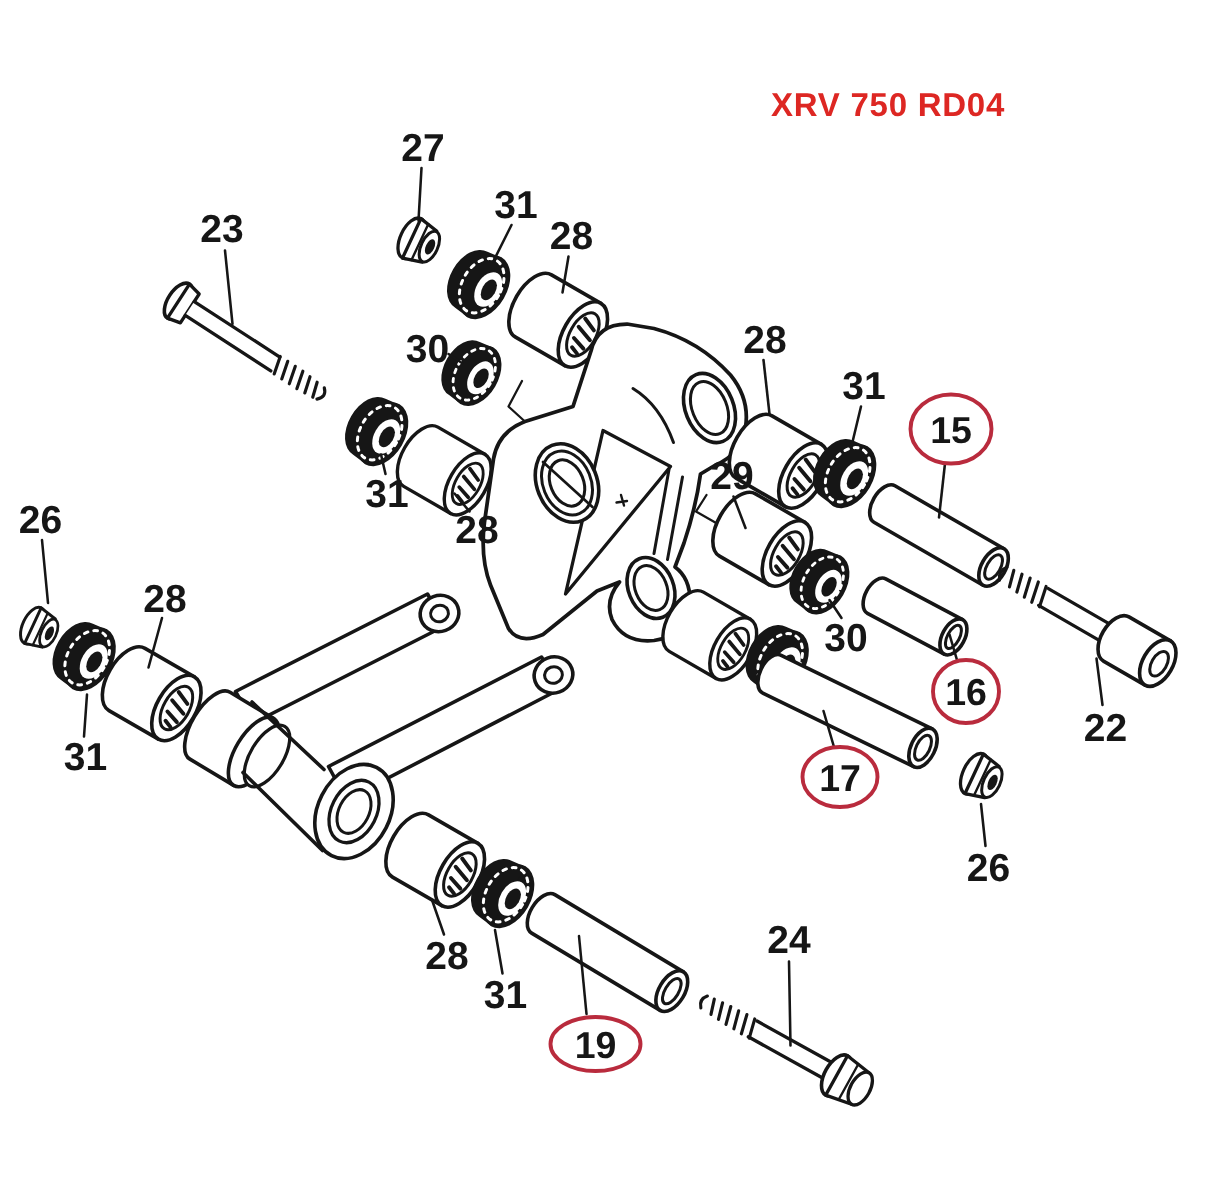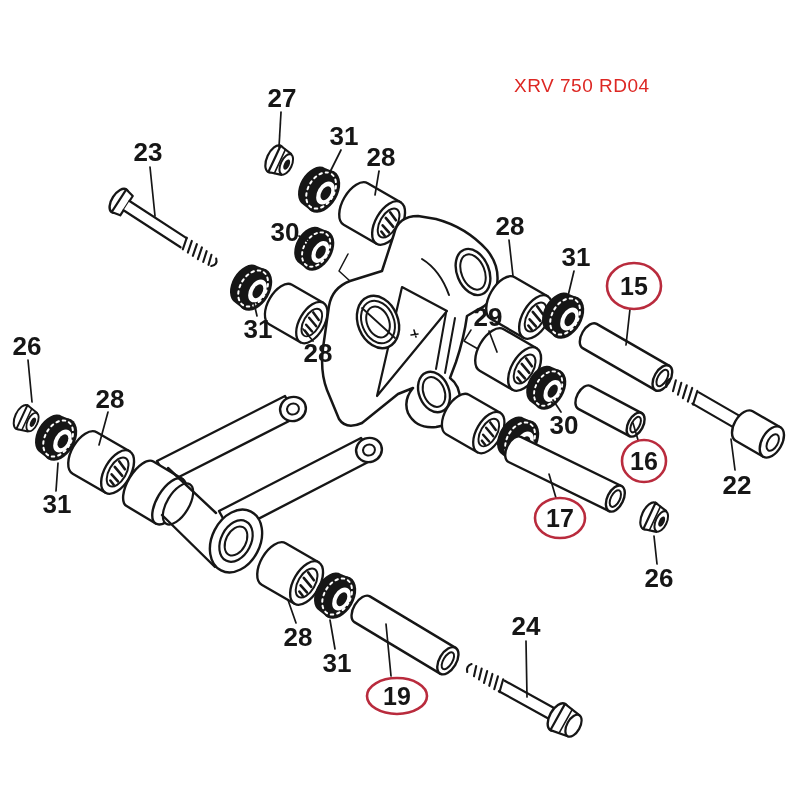--- a/index.html
+++ b/index.html
@@ -1,20 +1,20 @@
 <!DOCTYPE html>
 <html><head>
 <meta charset="utf-8">
 <style>
   html,body{margin:0;padding:0;background:#ffffff;}
   #stage{position:relative;width:805px;height:790px;background:#ffffff;overflow:hidden;
          font-family:"Liberation Sans","DejaVu Sans",sans-serif;}
   #art{position:absolute;left:0;top:0;}
-  #title{position:absolute;left:514px;top:57px;font-size:19px;font-weight:normal;
-         color:#dd2723;letter-spacing:0.5px;white-space:nowrap;margin-top:18px;}
+  #title{position:absolute;left:514px;top:57px;font-size:22px;font-weight:bold;
+         color:#dd2723;letter-spacing:0.5px;white-space:nowrap;}
   text.callout{font-family:"Liberation Sans","DejaVu Sans",sans-serif;
                font-weight:bold;fill:#161616;}
 </style>
 </head>
 <body>
 
 <div id="stage" style="background: rgb(255, 255, 255);">
 
 <svg id="art" width="805" height="790" viewBox="0 0 805 790">
   <defs>

